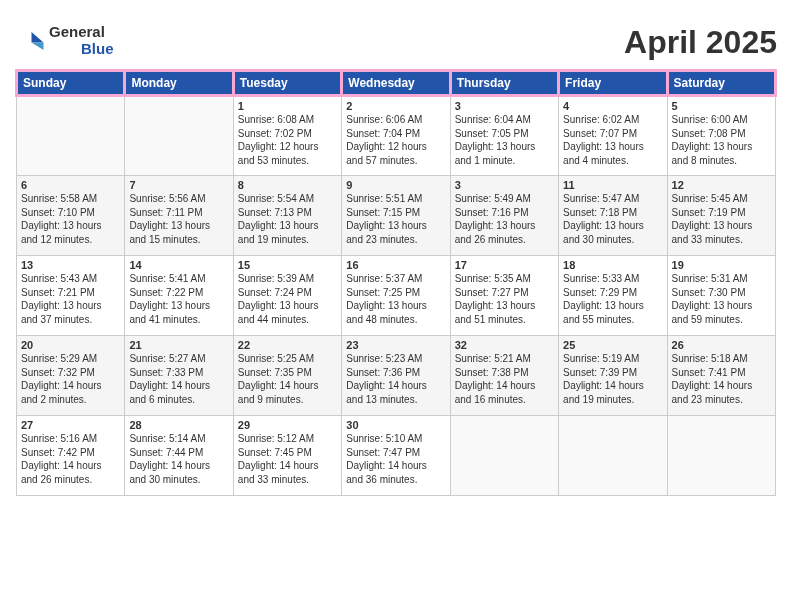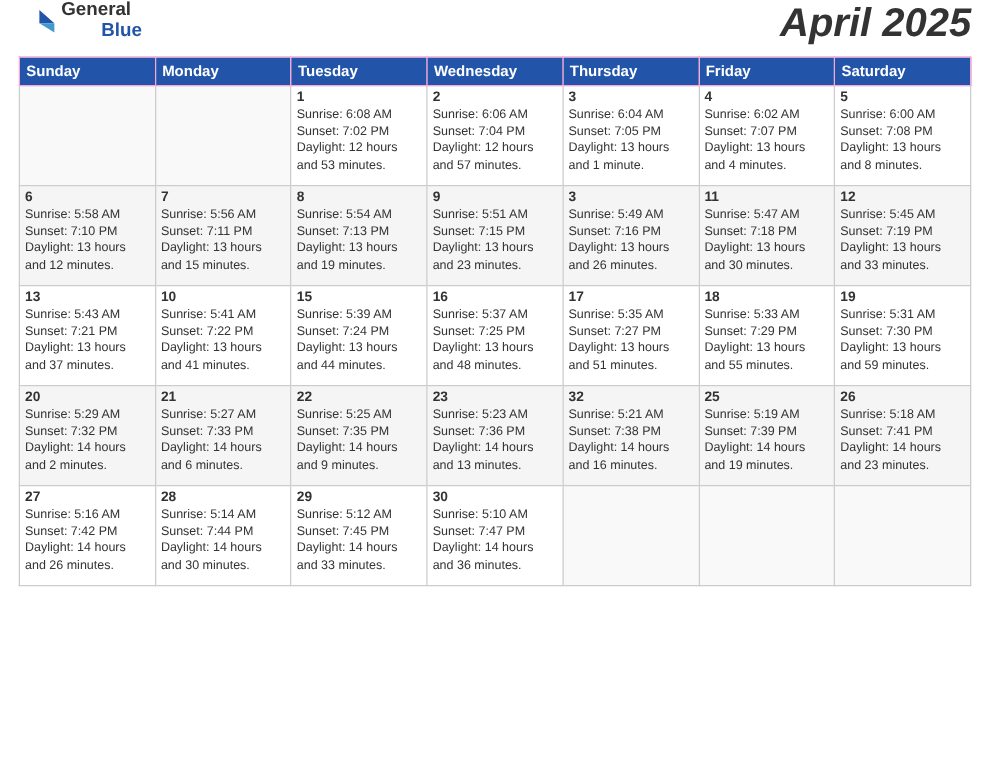--- a/index.html
+++ b/index.html
@@ -7,21 +7,21 @@
       font-family: Arial, sans-serif;
       background: #fff;
       width: 792px;
       height: 612px;
       overflow: hidden;
     }
     .page {
       width: 792px;
       height: 612px;
       background: #fff;
-      padding: 0 15px;
+      padding: 24px 15px;
     }
     .header {
       display: flex;
       justify-content: space-between;
       align-items: flex-start;
       margin-bottom: 8px;
     }
     .logo {
       display: flex;
       align-items: center;
@@ -47,38 +47,37 @@
       width: 30px;
       height: 30px;
     }
     .title-block {
       text-align: right;
     }
     .month-title {
       font-size: 32px;
       font-weight: bold;
       color: #333;
-      font-style: italic;
     }
     .subtitle {
       font-size: 14px;
       color: #555;
     }
     .calendar {
       width: 100%;
       border-collapse: collapse;
       table-layout: fixed;
     }
     .calendar th {
       background-color: #2255aa;
       color: #fff;
       font-size: 12px;
       padding: 4px 5px;
       text-align: left;
-      border: 1px solid #f9a8d4;
+      border: 3px solid #f9a8d4;
     }
     .calendar td {
       border: 1px solid #ccc;
       vertical-align: top;
       padding: 3px 4px;
       font-size: 9.5px;
       color: #333;
       height: 80px;
       background: #fff;
     }
@@ -190,21 +189,21 @@
           <span class="day-num">12</span>
           <span class="day-info">Sunrise: 5:45 AM<br>Sunset: 7:19 PM<br>Daylight: 13 hours and 33 minutes.</span>
         </td>
         </tr>
         <tr>
           <td>
           <span class="day-num">13</span>
           <span class="day-info">Sunrise: 5:43 AM<br>Sunset: 7:21 PM<br>Daylight: 13 hours and 37 minutes.</span>
         </td>
           <td>
-          <span class="day-num">10</span>
+          <span class="day-num">14</span>
           <span class="day-info">Sunrise: 5:41 AM<br>Sunset: 7:22 PM<br>Daylight: 13 hours and 41 minutes.</span>
         </td>
           <td>
           <span class="day-num">15</span>
           <span class="day-info">Sunrise: 5:39 AM<br>Sunset: 7:24 PM<br>Daylight: 13 hours and 44 minutes.</span>
         </td>
           <td>
           <span class="day-num">16</span>
           <span class="day-info">Sunrise: 5:37 AM<br>Sunset: 7:25 PM<br>Daylight: 13 hours and 48 minutes.</span>
         </td>

